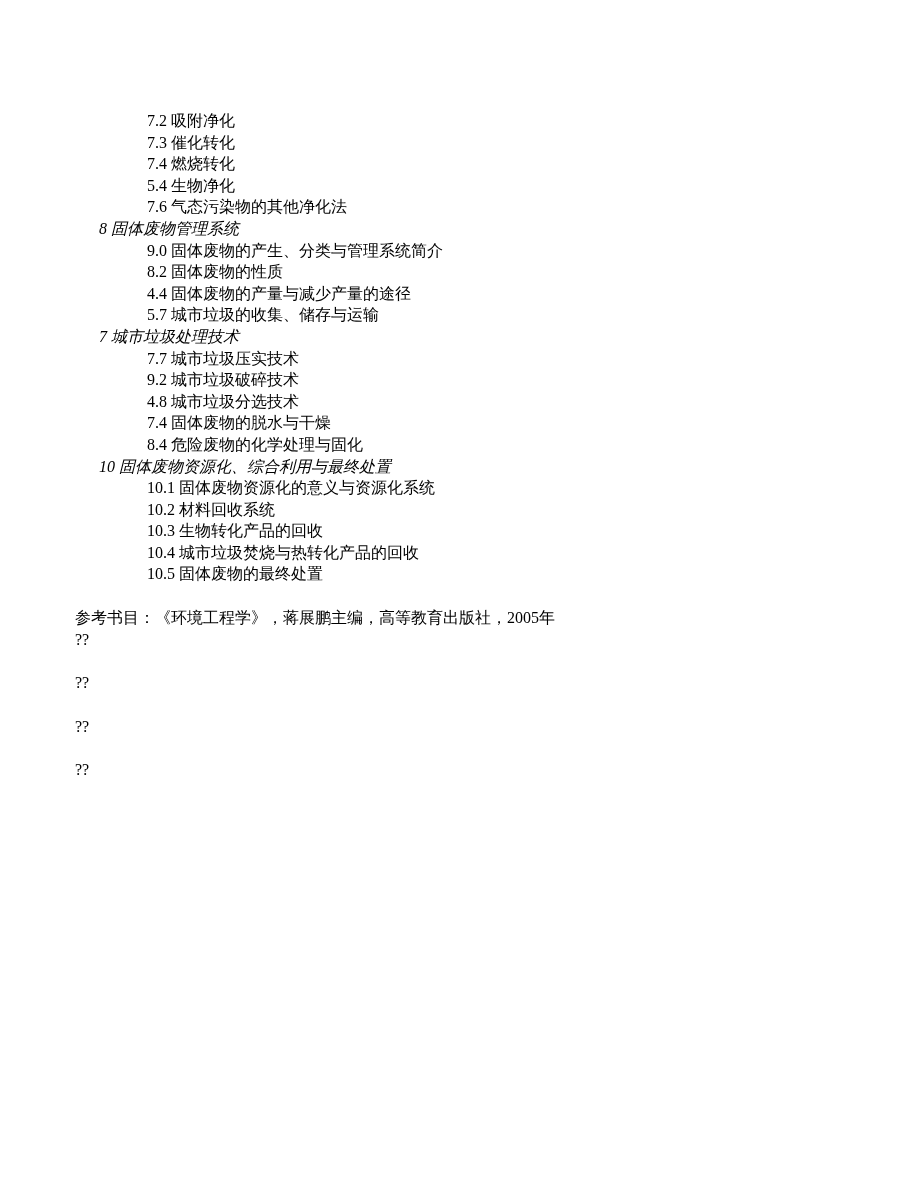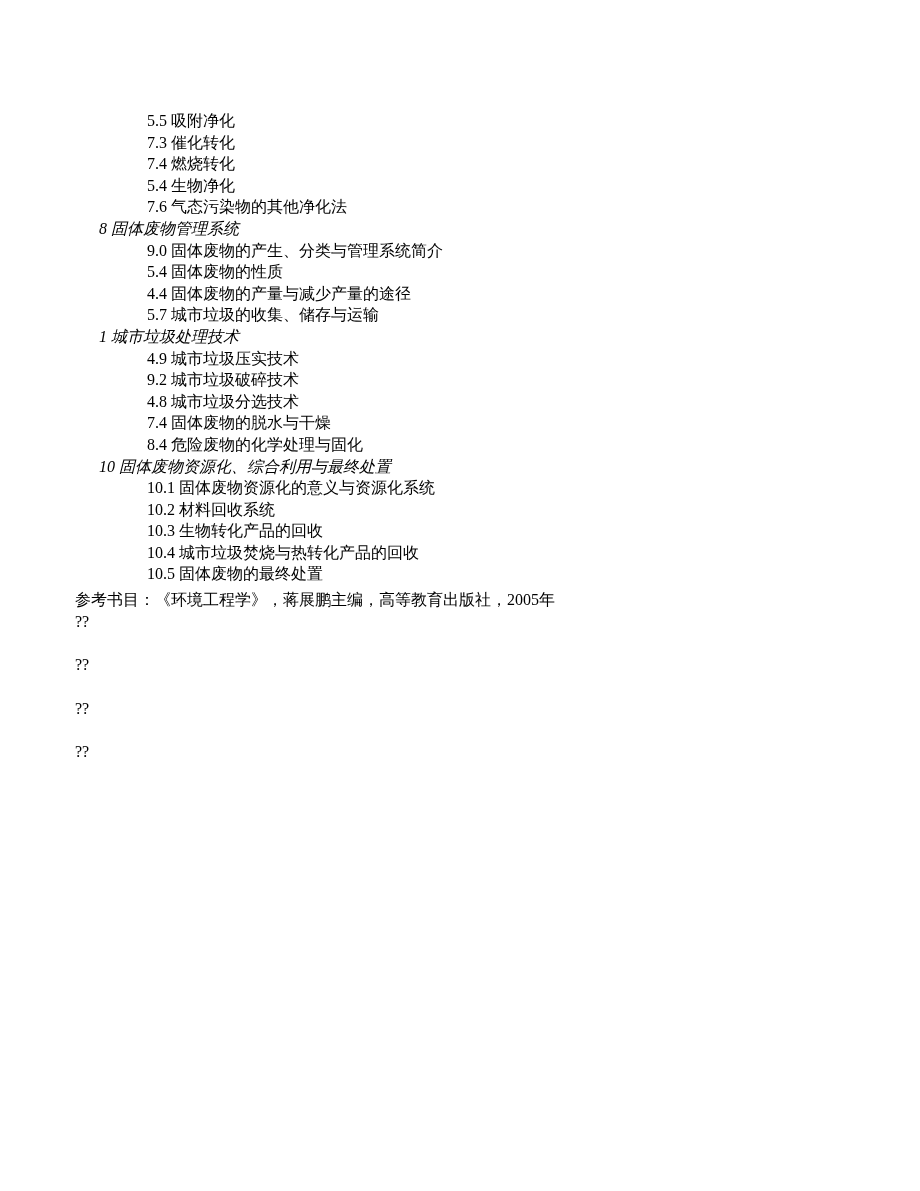--- a/index.html
+++ b/index.html
@@ -18,47 +18,47 @@
     }
     .sub-item {
       padding-left: 72px;
     }
     .section-heading {
       padding-left: 24px;
       font-style: italic;
     }
     .reference {
       padding-left: 0;
-      margin-top: 4px;
+      margin-top: 22px;
     }
     .qmarks {
       padding-left: 0;
       margin-top: 0;
     }
     .qmarks.spaced {
       margin-top: 22px;
     }
   </style>
 </head>
 <body>
 
-<div class="sub-item">5.5 吸附净化</div>
+<div class="sub-item">7.2 吸附净化</div>
 <div class="sub-item">7.3 催化转化</div>
 <div class="sub-item">7.4 燃烧转化</div>
 <div class="sub-item">5.4 生物净化</div>
 <div class="sub-item">7.6 气态污染物的其他净化法</div>
 
 <div class="section-heading">8 固体废物管理系统</div>
 <div class="sub-item">9.0 固体废物的产生、分类与管理系统简介</div>
-<div class="sub-item">5.4 固体废物的性质</div>
+<div class="sub-item">8.2 固体废物的性质</div>
 <div class="sub-item">4.4 固体废物的产量与减少产量的途径</div>
 <div class="sub-item">5.7 城市垃圾的收集、储存与运输</div>
 
-<div class="section-heading">1 城市垃圾处理技术</div>
-<div class="sub-item">4.9 城市垃圾压实技术</div>
+<div class="section-heading">7 城市垃圾处理技术</div>
+<div class="sub-item">7.7 城市垃圾压实技术</div>
 <div class="sub-item">9.2 城市垃圾破碎技术</div>
 <div class="sub-item">4.8 城市垃圾分选技术</div>
 <div class="sub-item">7.4 固体废物的脱水与干燥</div>
 <div class="sub-item">8.4 危险废物的化学处理与固化</div>
 
 <div class="section-heading">10 固体废物资源化、综合利用与最终处置</div>
 <div class="sub-item">10.1 固体废物资源化的意义与资源化系统</div>
 <div class="sub-item">10.2 材料回收系统</div>
 <div class="sub-item">10.3 生物转化产品的回收</div>
 <div class="sub-item">10.4 城市垃圾焚烧与热转化产品的回收</div>

